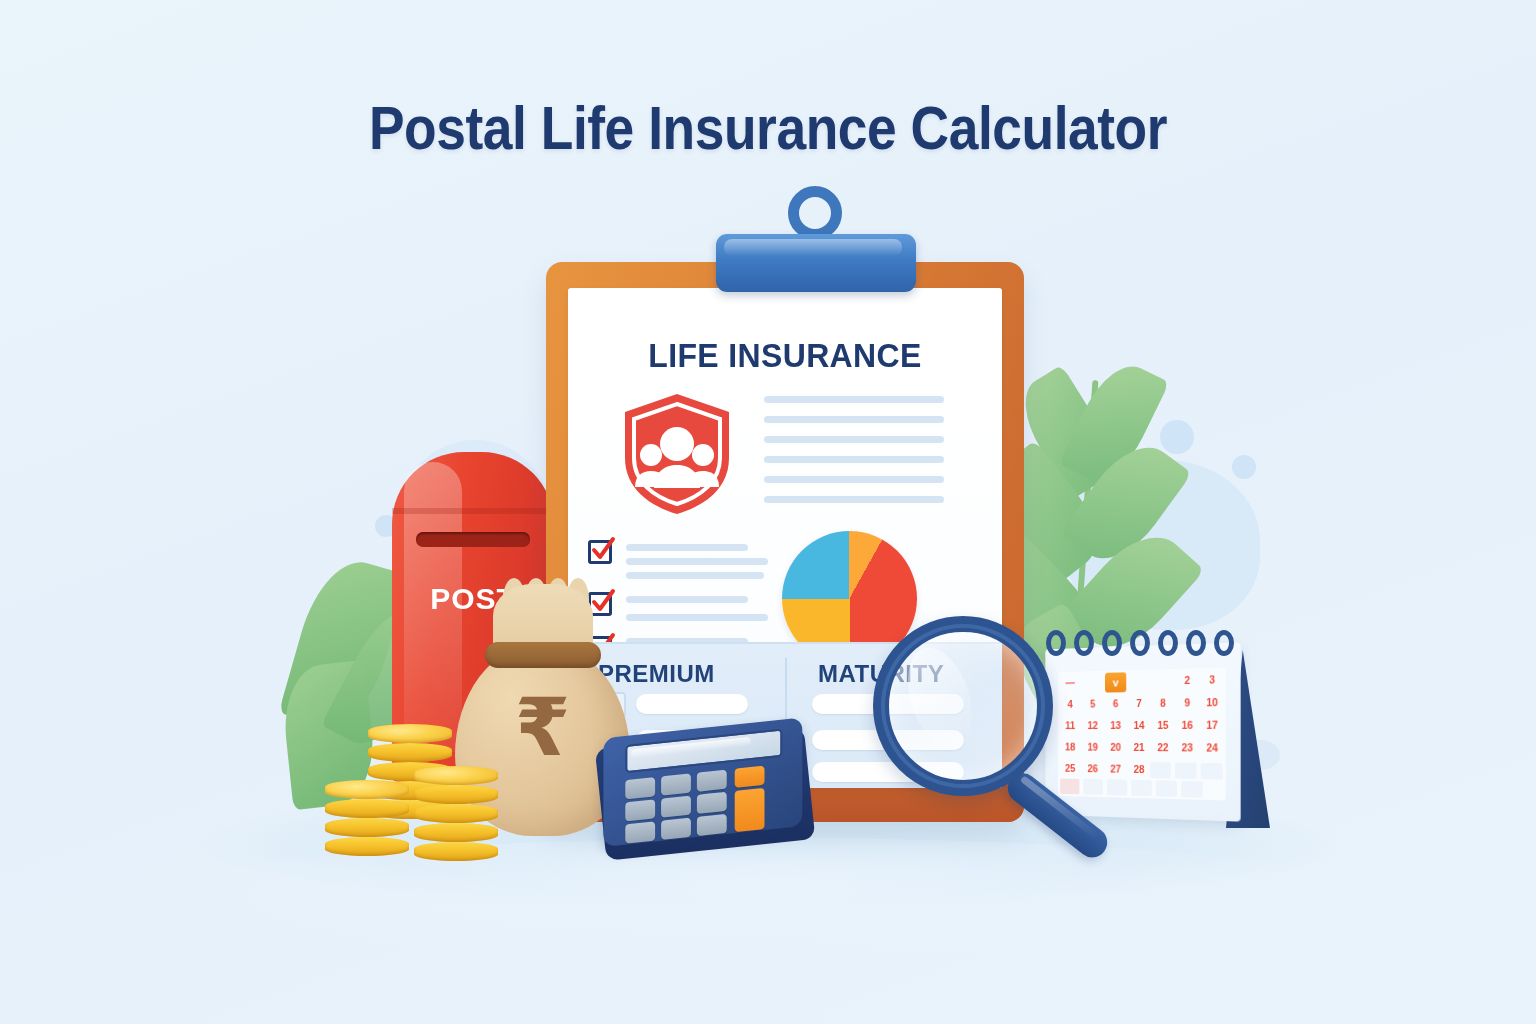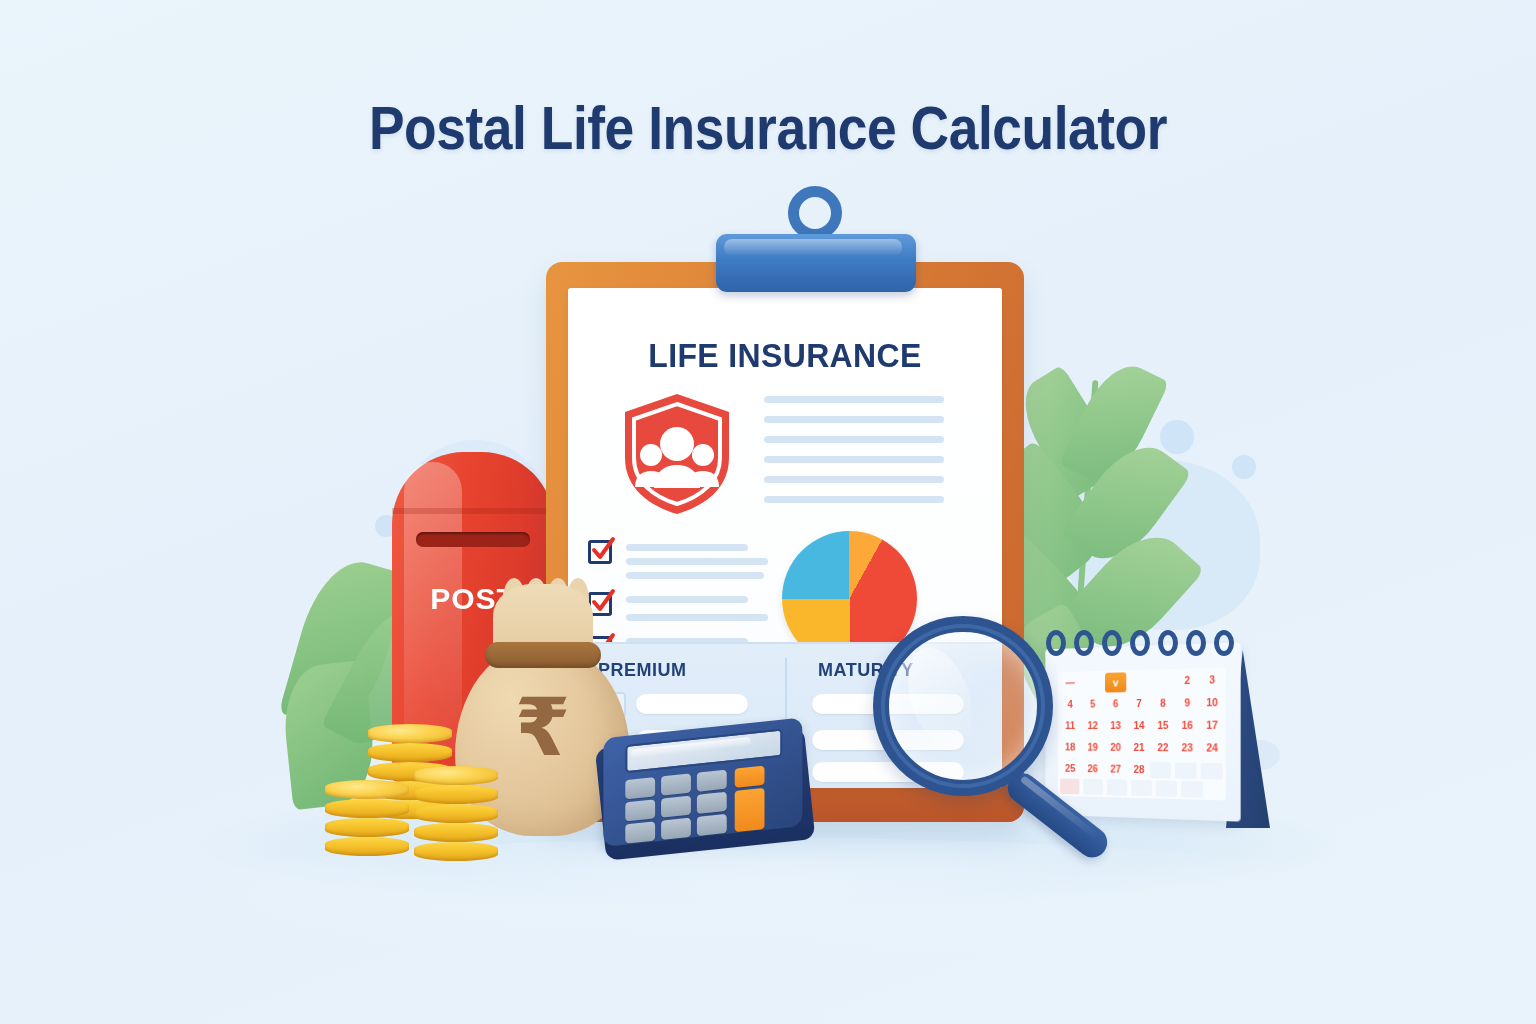--- a/index.html
+++ b/index.html
@@ -141,21 +141,21 @@
          box-shadow:0 3px 7px rgba(40,70,110,.12); }
 
   
   .panel {
     position:absolute; left:0; bottom:0; width:100%; height:146px;
     background:linear-gradient(180deg,#e1edf9 0%,#dbe9f7 100%);
     border-top:2px solid #cfe0f2;
   }
   .panel .divider { position:absolute; left:50%; top:14px; width:2px; height:118px; background:#c8dcf0; }
   .col-head {
-    position:absolute; top:16px; font-size:18px; font-weight:700; color:#22437a;
+    position:absolute; top:16px; font-size:24px; font-weight:700; color:#22437a;
     letter-spacing:0.5px; font-family:"Liberation Sans",sans-serif;text-align:right;
   }
   .field { position:absolute; height:20px; background:#fff; border-radius:10px; box-shadow:0 1px 2px rgba(40,70,110,.10); }
   .swatch { position:absolute; width:34px; height:26px; background:#eaf2fb; border:2px solid #cbdcef; border-radius:4px; }
 
   
   .bag { position:absolute; left:455px; top:578px; width:175px; height:258px; }
   .bag-body {
     position:absolute; left:0; top:66px; width:175px; height:192px;
     background:radial-gradient(ellipse at 32% 28%, #efd9b2 0%, #e4c79c 48%, #d4b184 100%);

